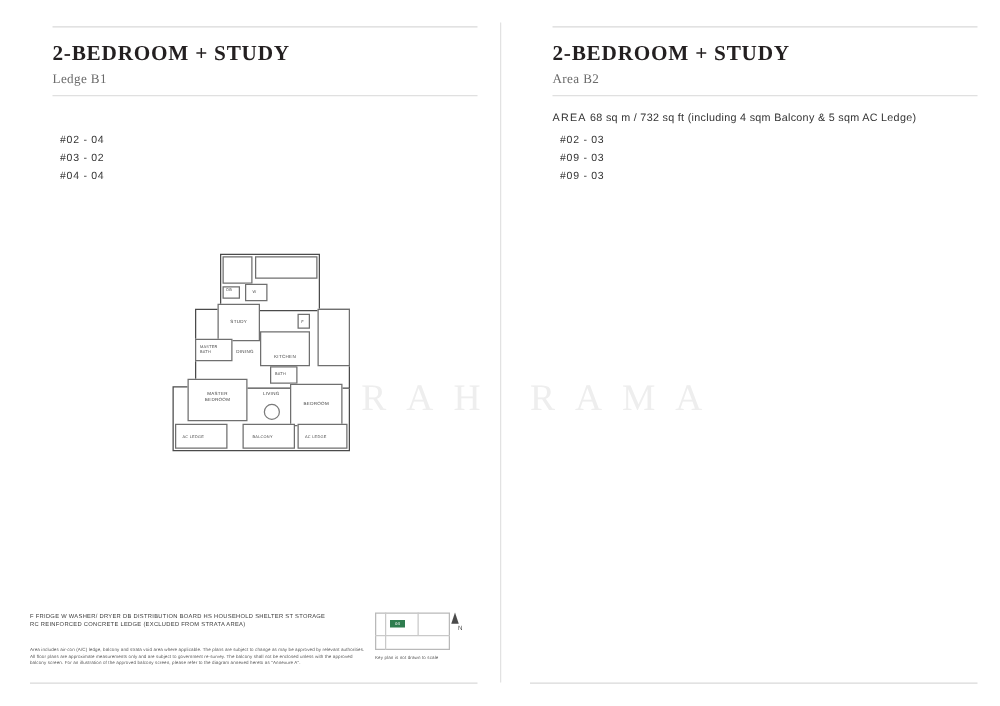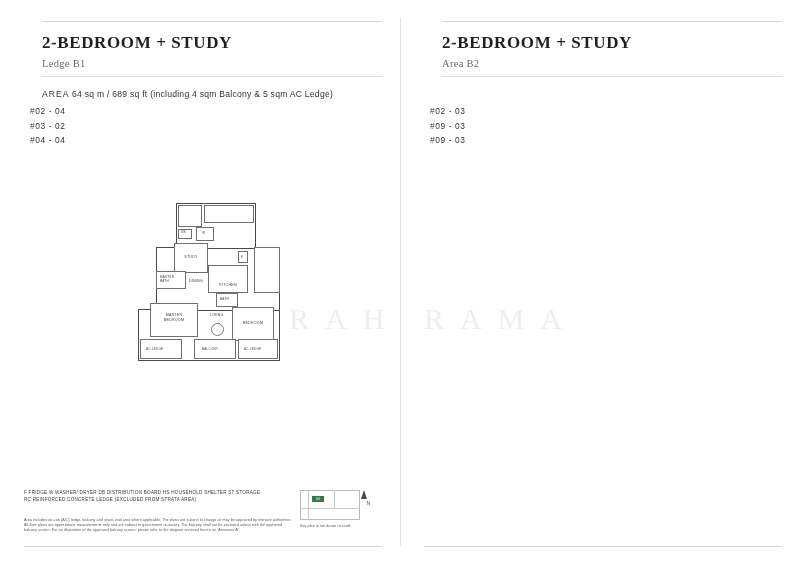--- a/index.html
+++ b/index.html
@@ -84,21 +84,21 @@
     position: absolute;
     left: 42px; top: 89px;
     font-size: 8.6px;
     letter-spacing: 0.25px;
     color: #333;
     white-space: nowrap;
   }
   .area-line .lbl { letter-spacing: 1px; }
   .unitlist {
     position: absolute;
-    left: 30px; top: 104px;
+    left: 48px; top: 104px;
     font-size: 8.4px;
     letter-spacing: 0.6px;
     color: #333;
     line-height: 14.5px;
   }
   
   .plan {
     position: absolute;
     left: 120px; top: 195px;
     width: 200px; height: 190px;
@@ -202,24 +202,20 @@
 
   <div class="watermark">SERAH RAMA</div>
   <div class="divider"></div>
 
   <div class="panel panel-left">
     <div class="rule-top"></div>
     <div class="title">2-BEDROOM + STUDY</div>
     <div class="subtitle">Ledge B1</div>
     <div class="rule-under-type"></div>
 
-    <div class="area-line">
-      <span class="lbl">AREA</span>
-      <span>64 sq m  /  689 sq ft (including 4 sqm Balcony &amp; 5 sqm AC Ledge)</span>
-    </div>
 
     <div class="unitlist">
       <div>#02 - 04</div>
       <div>#03 - 02</div>
       <div>#04 - 04</div>
     </div>
 
     <div class="plan">
 
       <div class="rm thick" style="left:18px; top:114px; width:142px; height:52px;"></div>
@@ -293,20 +289,24 @@
 
     <div class="rule-bottom"></div>
   </div>
 
   <div class="panel panel-right">
     <div class="rule-top"></div>
     <div class="title">2-BEDROOM + STUDY</div>
     <div class="subtitle">Area B2</div>
     <div class="rule-under-type"></div>
 
+    <div class="area-line">
+      <span class="lbl">AREA</span>
+      <span>68 sq m  /  732 sq ft (including 4 sqm Balcony &amp; 5 sqm AC Ledge)</span>
+    </div>
 
     <div class="unitlist">
       <div>#02 - 03</div>
       <div>#09 - 03</div>
       <div>#09 - 03</div>
     </div>
 
     <div class="rule-bottom"></div>
   </div>
 

